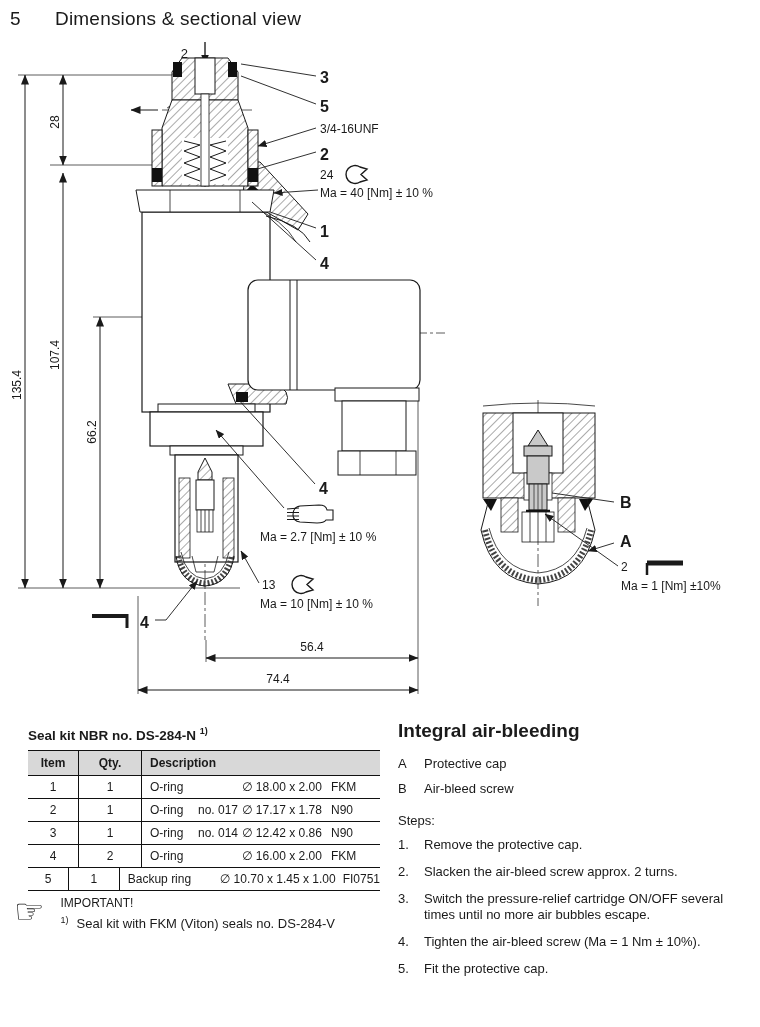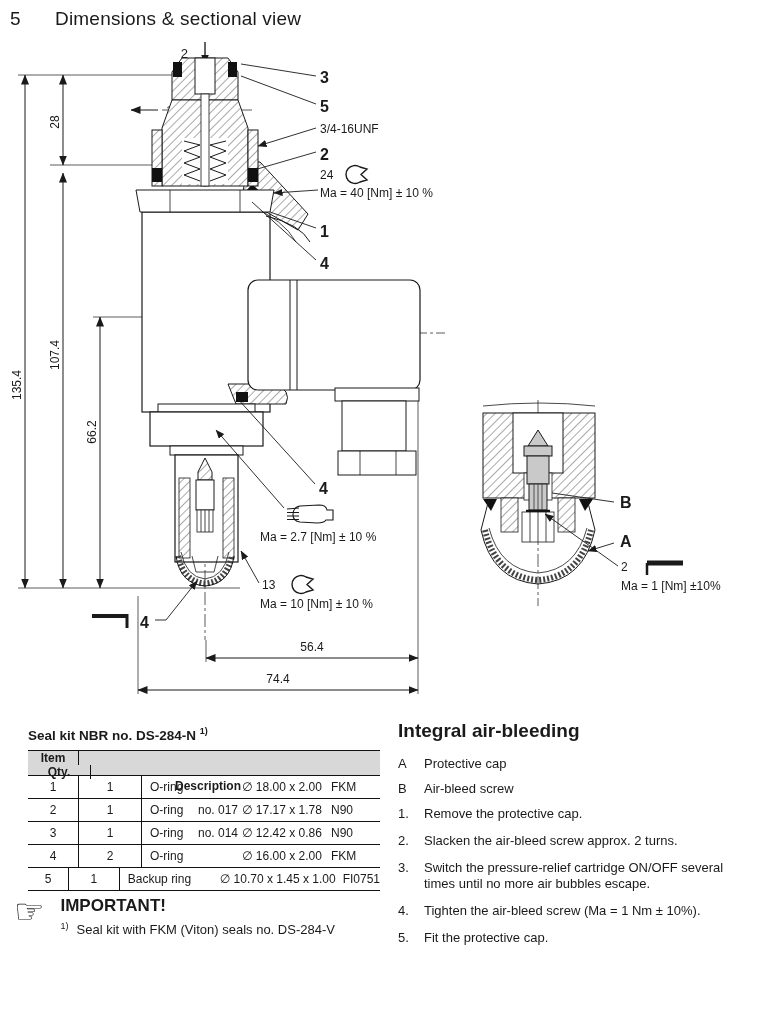--- a/index.html
+++ b/index.html
@@ -9,31 +9,31 @@
   svg text{font-family:"Liberation Sans","DejaVu Sans",sans-serif;fill:#1a1a1a;}
   svg .dt{font-size:12px;}
   svg .lbl{font-size:16px;font-weight:bold;}
   svg .sm{font-size:13px;}
   .sealkit{position:absolute;left:28px;top:726px;width:352px;}
   .sk-title{font-size:13.5px;font-weight:bold;}
   .sk-title sup{font-size:9px;font-weight:bold;}
   .tbl{margin-top:7px;border-top:1.4px solid #111;border-bottom:1.4px solid #111;font-size:12px;}
   .trow{display:flex;align-items:center;height:22px;border-bottom:1px solid #111;}
   .trow:last-child{border-bottom:none;}
-  .trow.head{height:24px;background:#d8d8d8;font-weight:bold;flex-direction:column;}
+  .trow.head{height:24px;background:#d8d8d8;font-weight:bold;}
   .c1{width:50px;text-align:center;border-right:1px solid #111;align-self:stretch;display:flex;align-items:center;justify-content:center;}
   .c2{width:62px;text-align:center;border-right:1px solid #111;align-self:stretch;display:flex;align-items:center;justify-content:center;}
   .c3{flex:1;padding-left:8px;display:flex;align-items:center;white-space:nowrap;}
   .d-name{width:48px;flex-shrink:0;}
   .d-note{width:44px;flex-shrink:0;}
   .d-size{min-width:82px;}
   .d-mat{margin-left:7px;}
   .important{position:absolute;left:14px;top:896px;display:flex;gap:16px;}
   .important .icon{font-size:34px;line-height:30px;font-family:"DejaVu Sans",sans-serif;}
-  .important .h{font-size:17px;font-weight:bold;}
+  .important .h{font-size:12px;font-weight:normal;}
   .important .fn{font-size:13px;margin-top:5px;}
   .important .fn sup{font-size:9px;margin-right:8px;}
   .airbleed{position:absolute;left:398px;top:720px;width:354px;font-size:13px;}
   .airbleed .h{font-size:19px;font-weight:bold;margin-bottom:9px;}
   .airbleed p{margin:0;text-align:justify;line-height:17px;}
   .legend{margin-top:14px;}
   .legrow{display:flex;margin-bottom:10px;}
   .legrow .k{width:26px;}
   .steps-h{margin-top:17px;}
   ol.steps{list-style:none;margin:9px 0 0 0;padding:0;counter-reset:s;}
@@ -332,20 +332,21 @@
   <div class="legend">
     <div class="legrow">
       <span class="k">A</span>
       <span>Protective cap</span>
     </div>
     <div class="legrow">
       <span class="k">B</span>
       <span>Air-bleed screw</span>
     </div>
   </div>
+  <div class="steps-h">Steps:</div>
   <ol class="steps">
     <li>Remove the protective cap.</li>
     <li>Slacken the air-bleed screw approx. 2 turns.</li>
     <li>Switch the pressure-relief cartridge ON/OFF several times until no more air bubbles escape.</li>
     <li>Tighten the air-bleed screw (Ma = 1 Nm ± 10%).</li>
     <li>Fit the protective cap.</li>
   </ol>
 </div>
 
 </body></html>

